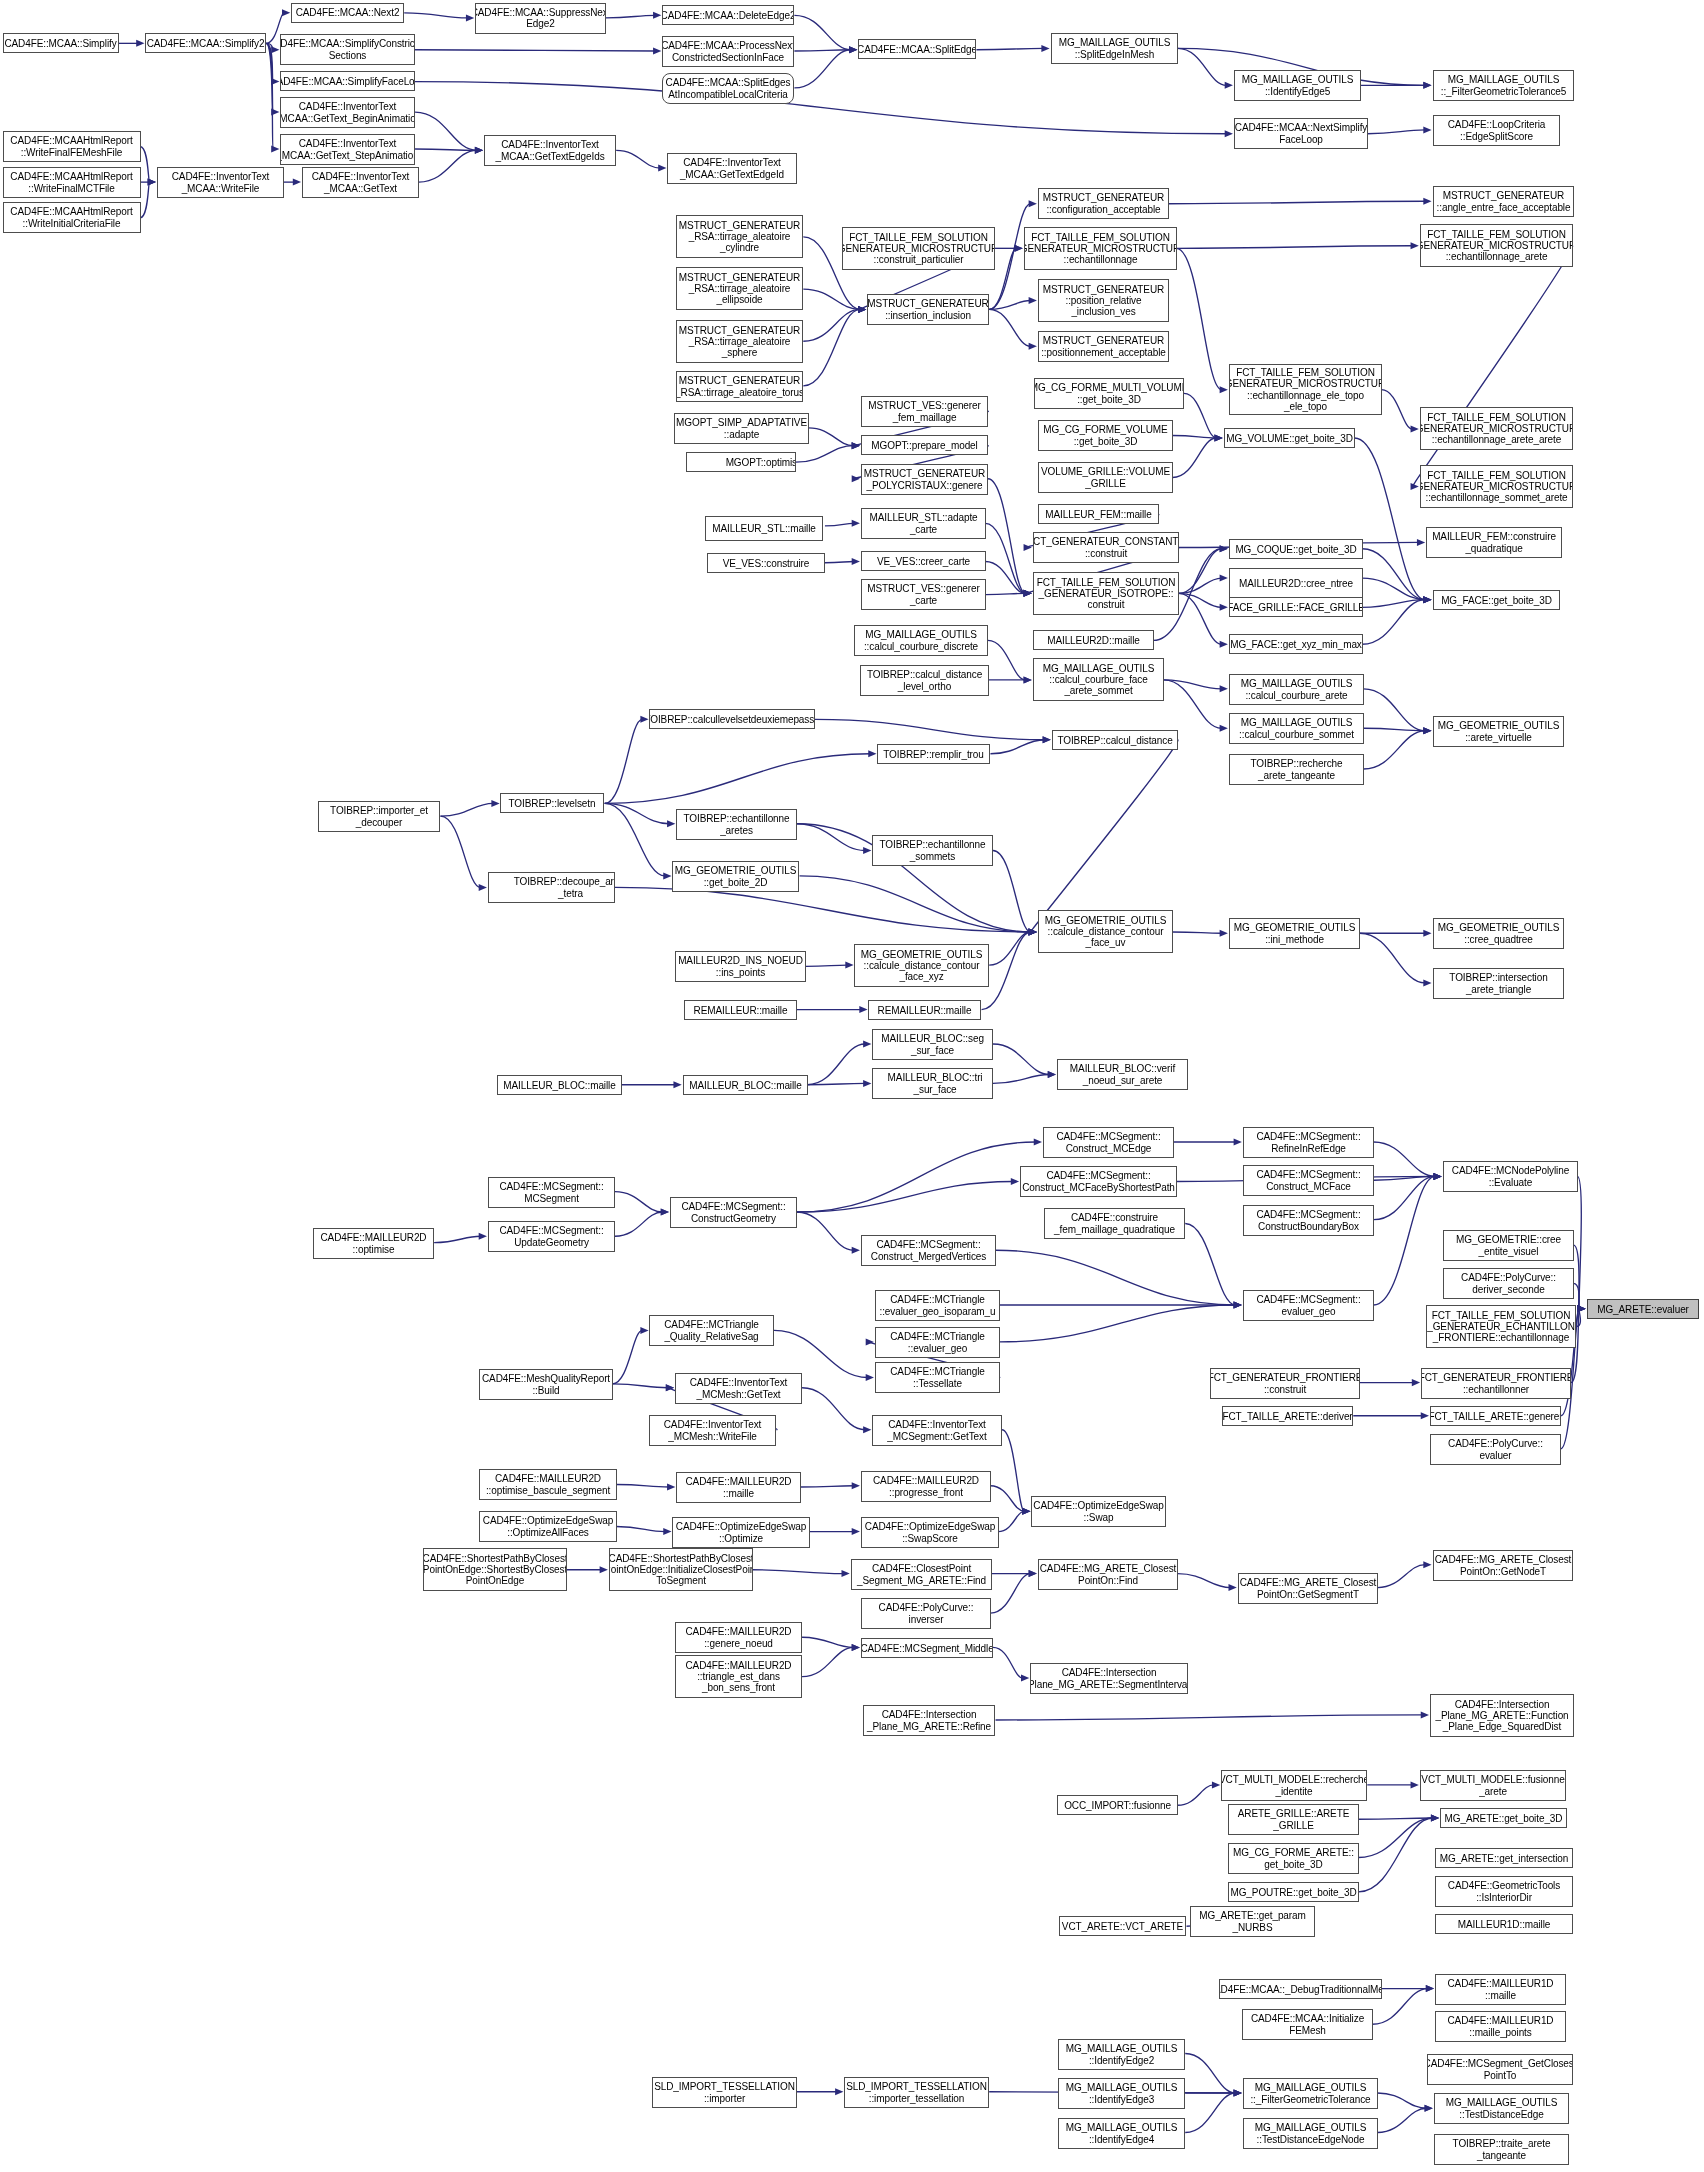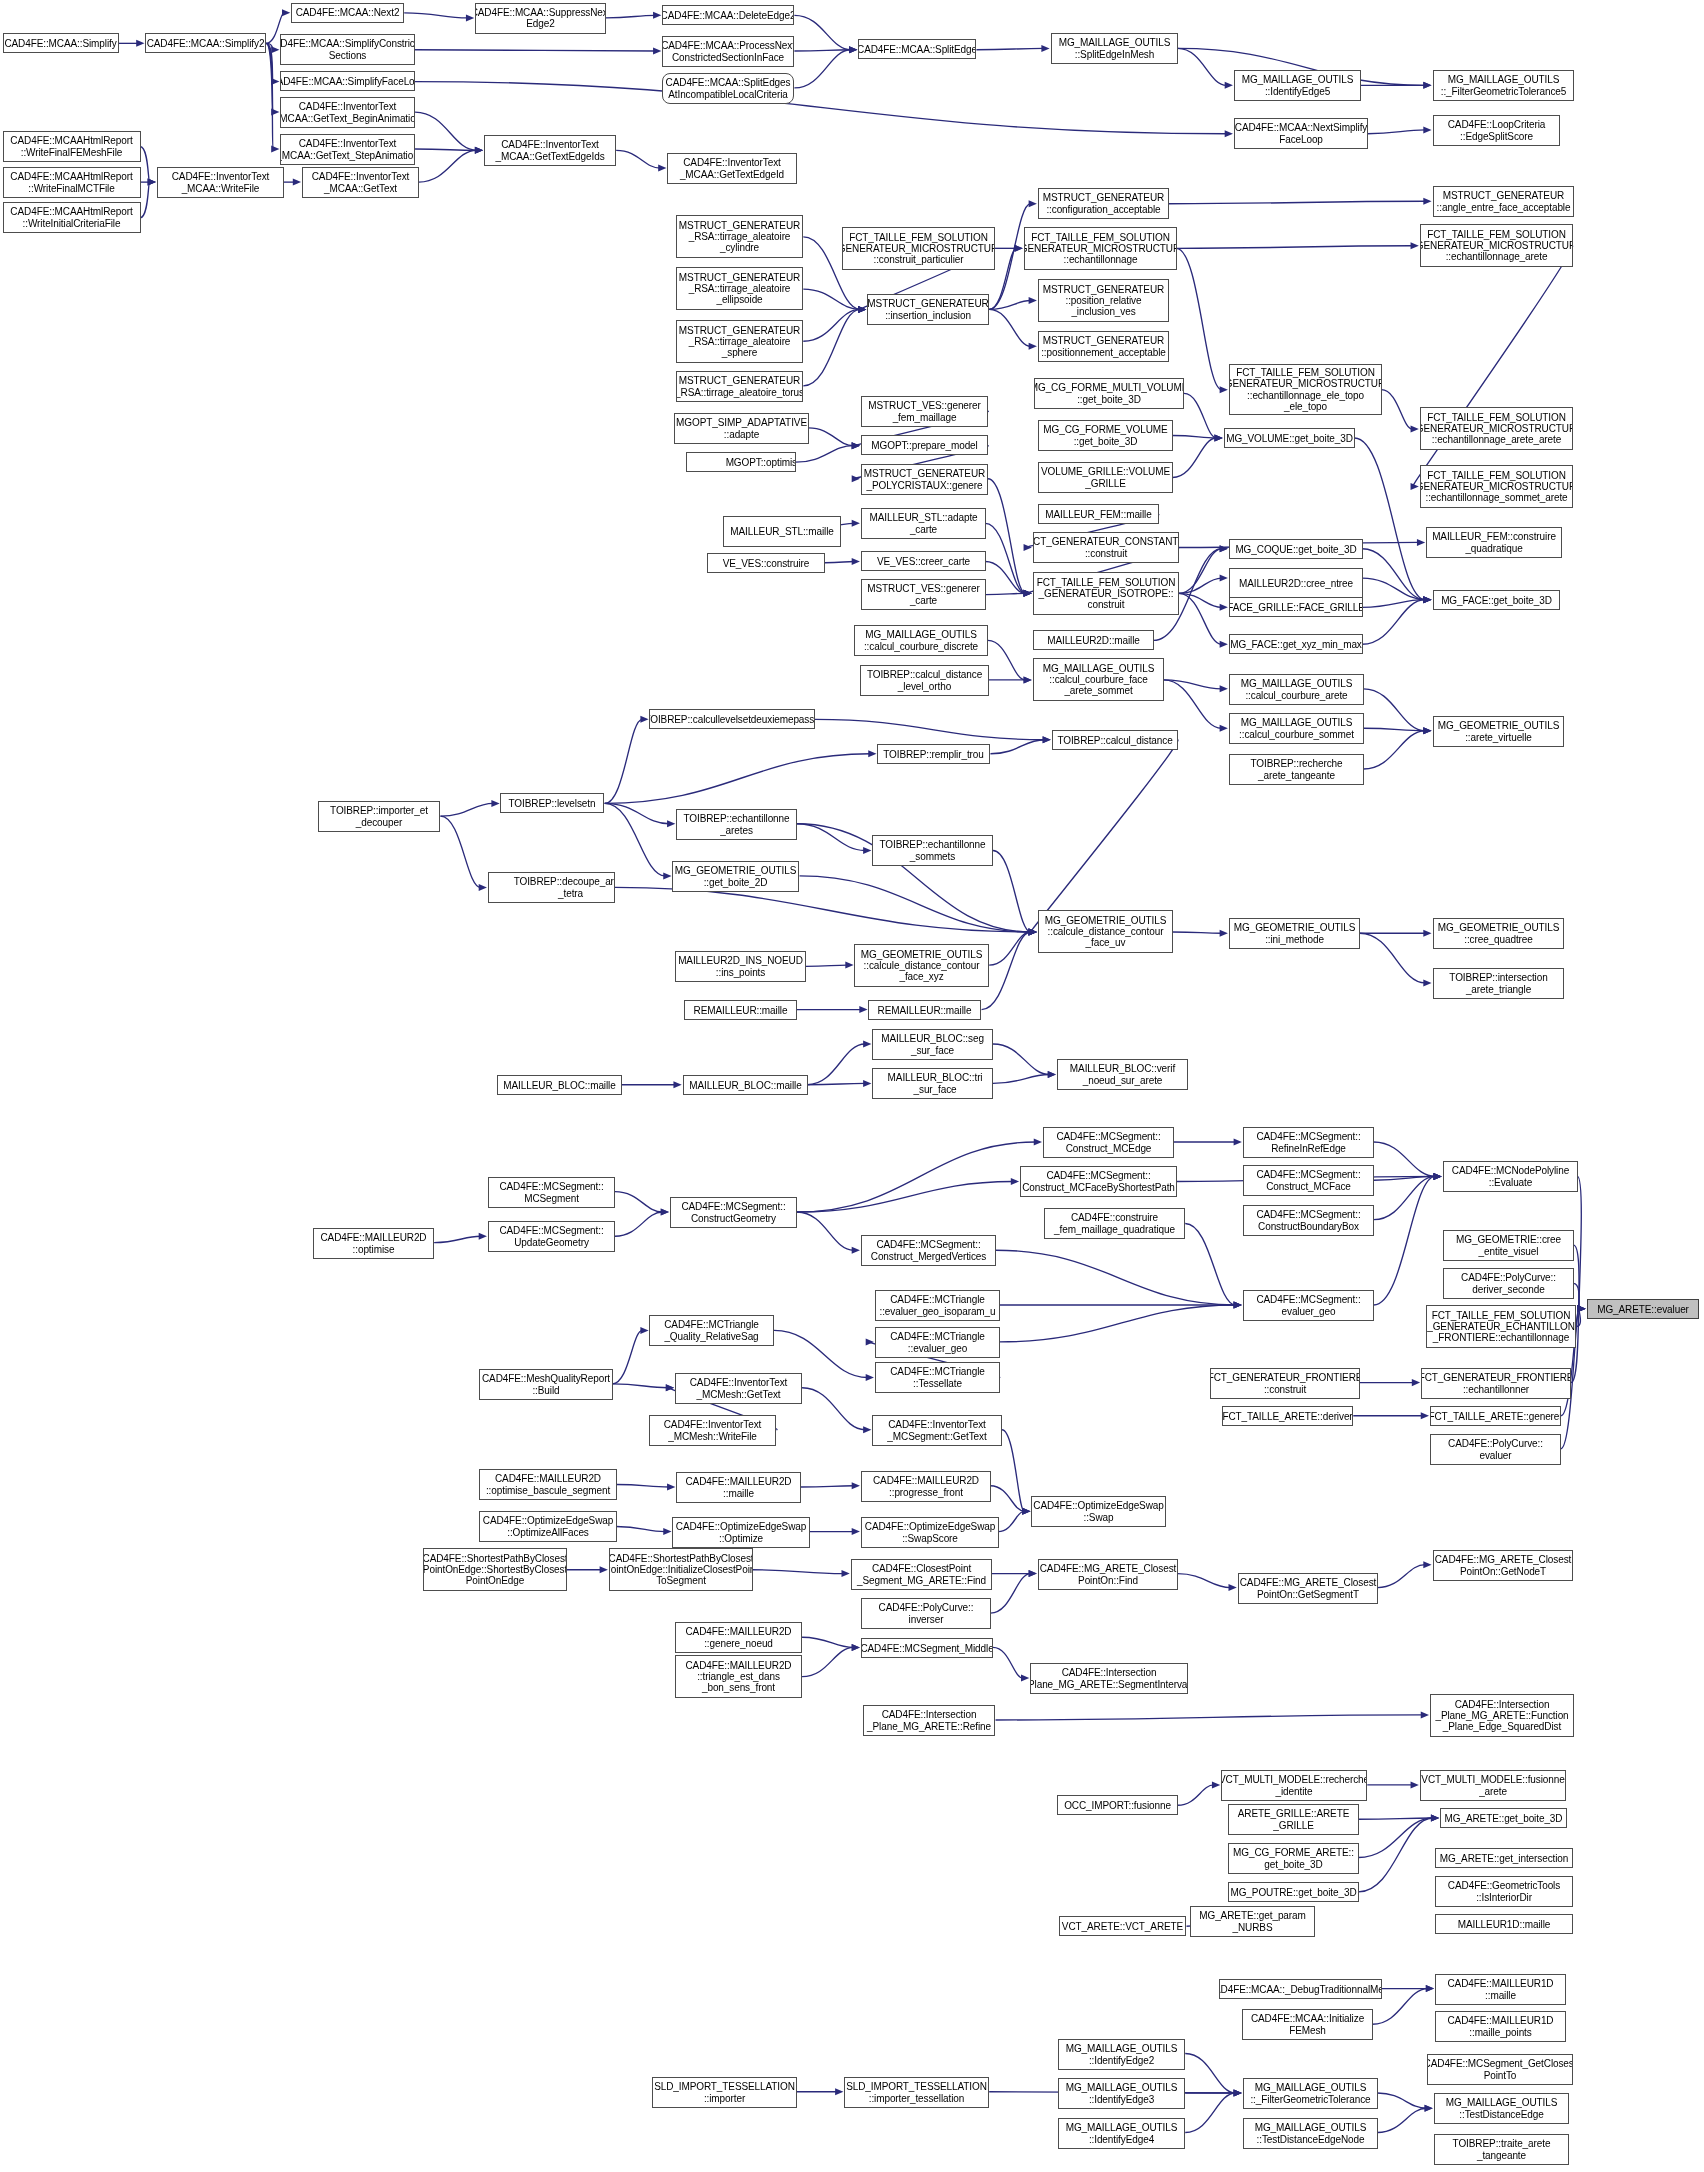--- a/index.html
+++ b/index.html
@@ -440,21 +440,21 @@
 _GRILLE</div>
       <div class="node" style="left: 1224px; top: 428px; width: 131px; height: 20.4px;">MG_VOLUME::get_boite_3D</div>
       <div class="node" style="left: 674px; top: 413px; width: 135px; height: 31px;">MGOPT_SIMP_ADAPTATIVE
 ::adapte</div>
       <div class="node" style="left: 686px; top: 452px; width: 110px; height: 20.4px; padding-left: 48px;">MGOPT::optimise</div>
       <div class="node" style="left: 861px; top: 396px; width: 127px; height: 31px;">MSTRUCT_VES::generer
 _fem_maillage</div>
       <div class="node" style="left: 861px; top: 435px; width: 127px; height: 20.4px;">MGOPT::prepare_model</div>
       <div class="node" style="left: 861px; top: 464px; width: 127px; height: 31px;">MSTRUCT_GENERATEUR
 _POLYCRISTAUX::genere</div>
-      <div class="node" style="left: 723px; top: 516px; width: 118px; height: 31px; text-align: right;">MAILLEUR_STL::maille</div>
+      <div class="node" style="left: 705px; top: 516px; width: 118px; height: 25px; text-align: right;">MAILLEUR_STL::maille</div>
       <div class="node" style="left: 707px; top: 553px; width: 118px; height: 20.4px;">VE_VES::construire</div>
       <div class="node" style="left: 861px; top: 508px; width: 125px; height: 31px;">MAILLEUR_STL::adapte
 _carte</div>
       <div class="node" style="left: 861px; top: 551px; width: 125px; height: 20.4px;">VE_VES::creer_carte</div>
       <div class="node" style="left: 861px; top: 579px; width: 125px; height: 31px;">MSTRUCT_VES::generer
 _carte</div>
       <div class="node" style="left: 1038px; top: 504px; width: 121px; height: 20.4px;">MAILLEUR_FEM::maille</div>
       <div class="node" style="left: 1033px; top: 532px; width: 146px; height: 31px;">FCT_GENERATEUR_CONSTANTE
 ::construit</div>
       <div class="node" style="left: 1033px; top: 572px; width: 146px; height: 43px;">FCT_TAILLE_FEM_SOLUTION

